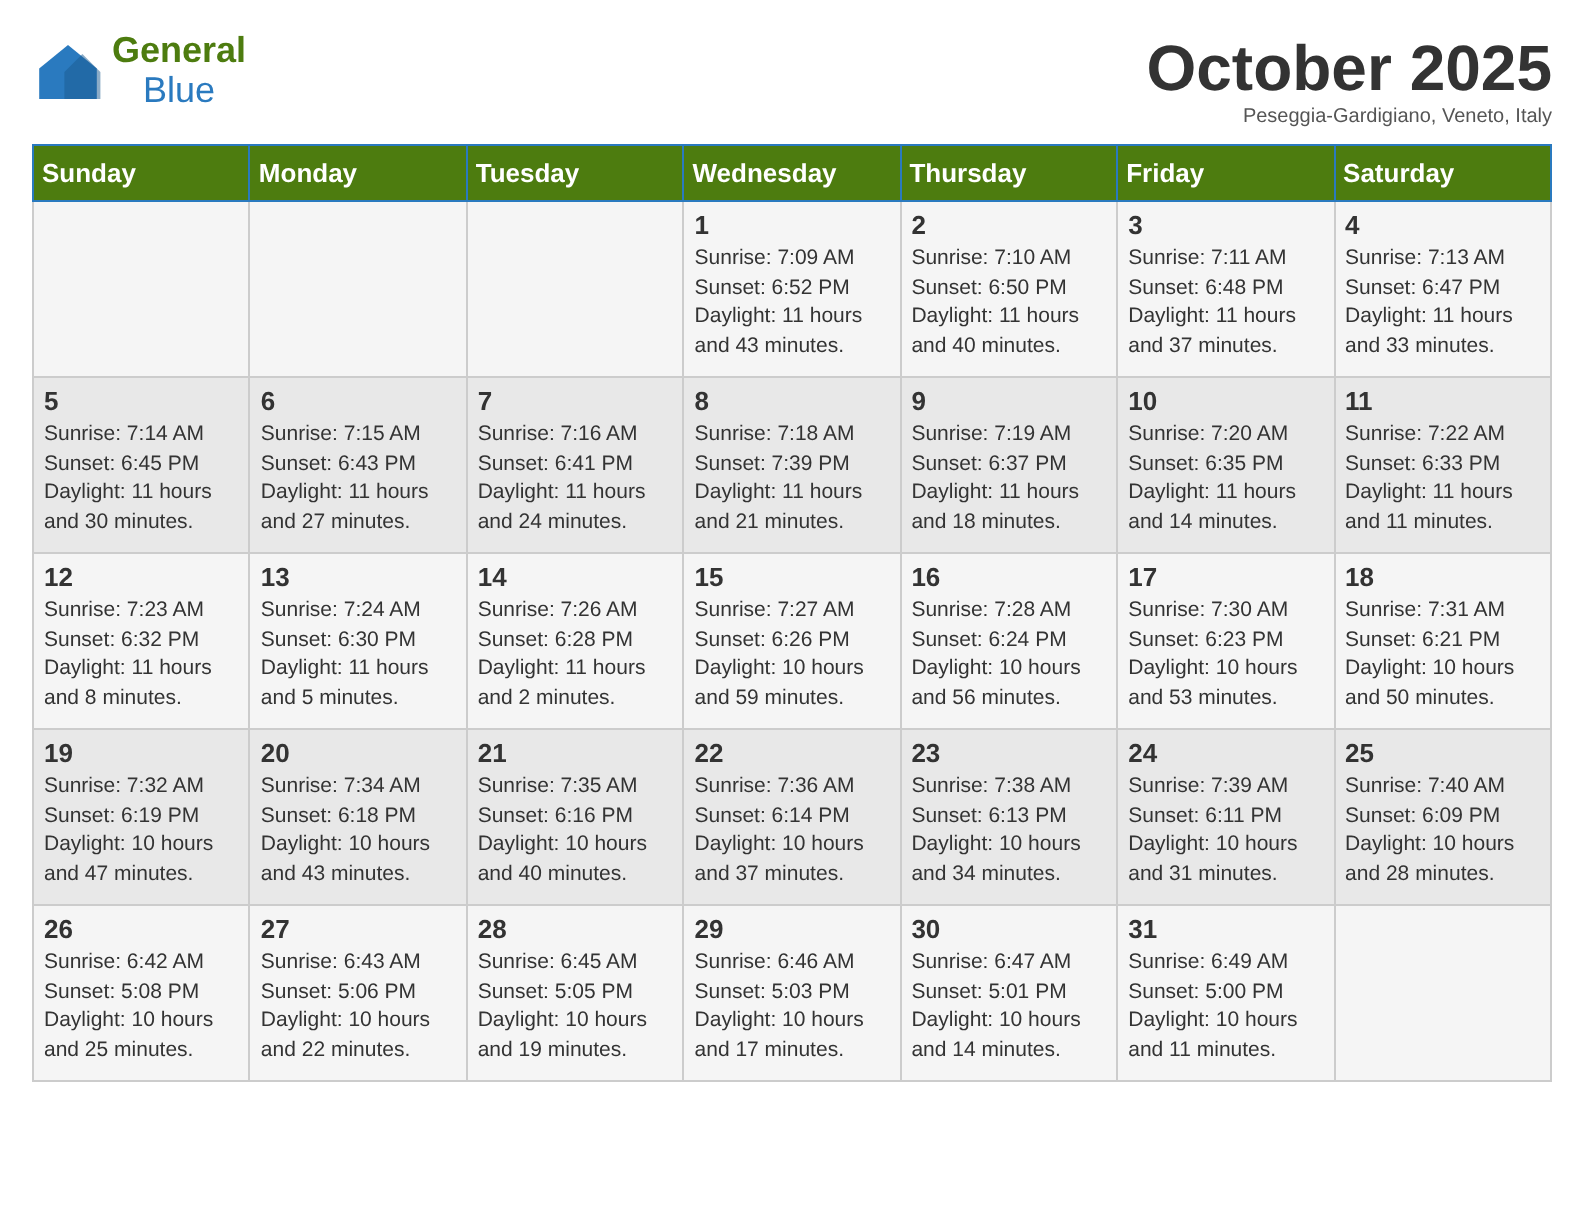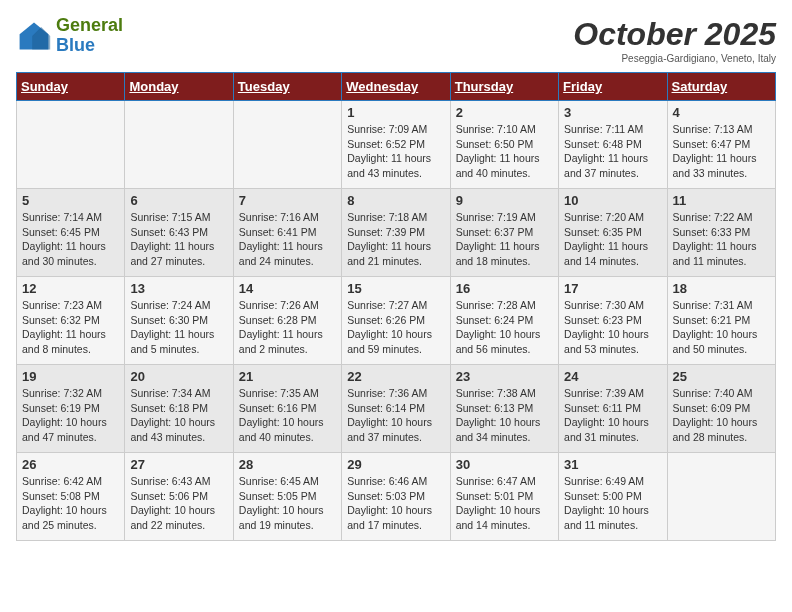--- a/index.html
+++ b/index.html
@@ -26,48 +26,47 @@
       flex-direction: column;
       line-height: 1.1;
     }
     .logo-general {
       font-size: 18px;
       font-weight: bold;
       color: #4d7c0f;
     }
     .logo-blue {
       font-size: 18px;
-      font-weight: bold;
+      font-weight: normal;
       color: #2a7abf;
+      text-align: center;
     }
     .logo-icon {
       width: 36px;
       height: 36px;
     }
     .title-block {
       text-align: right;
     }
     .month-title {
       font-size: 32px;
       font-weight: bold;
       color: #333;
-      font-style: italic;
     }
     .subtitle {
       font-size: 10px;
       color: #555;
     }
     .calendar {
       width: 100%;
       border-collapse: collapse;
     }
     .calendar thead tr {
-      background-color: #7f1d1d;
+      background-color: #4d7c0f;
       color: #fff;
-      text-decoration: underline;
     }
     .calendar thead th {
       padding: 6px 4px;
       font-size: 13px;
       font-weight: bold;
       border: 1px solid #2a7abf;
       text-align: left;
     }
     .calendar tbody tr {
       vertical-align: top;

